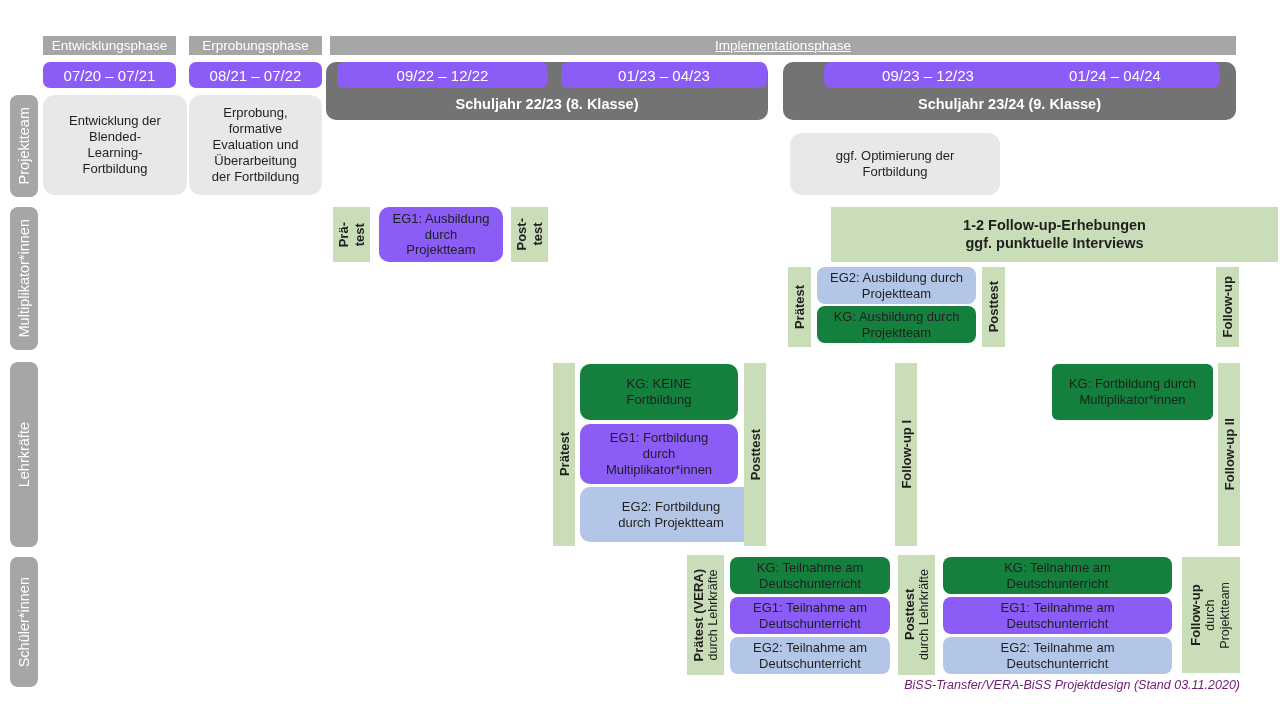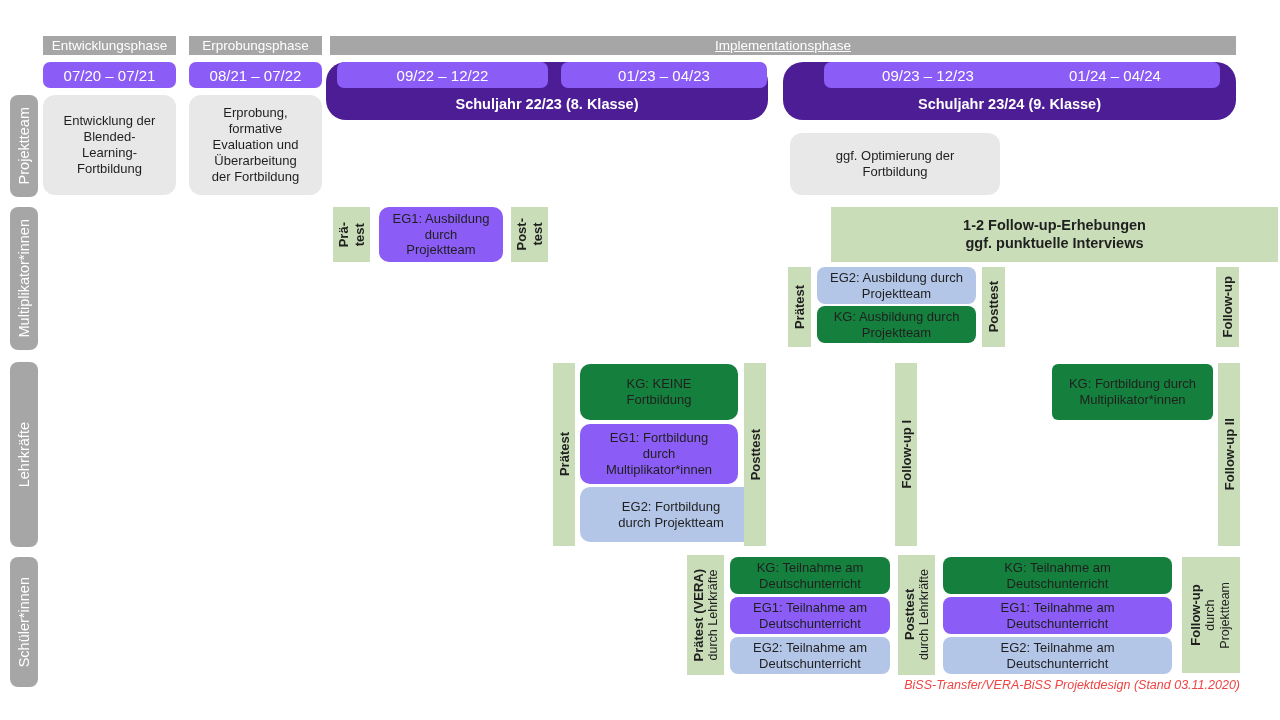--- a/index.html
+++ b/index.html
@@ -5,36 +5,36 @@
   html,body { margin:0; padding:0; background:#ffffff; }
   .canvas {
     position:relative; width:1280px; height:720px; background:#ffffff;
     font-family:"Liberation Sans", sans-serif; color:#1f1f1f; overflow:hidden;padding-left:46px;
   }
   .cell { position:absolute; box-sizing:border-box; display:flex;
           align-items:center; justify-content:center; text-align:center; }
   .pre  { white-space:pre-line; line-height:1.22; }
   .phase { background:#a6a6a6; color:#ffffff; font-size:13.5px; }
   .date  { background:#8b5cf6; color:#ffffff; font-size:15px; border-radius:7px; z-index:3; }
-  .year  { background:#4c1d95; border-radius:20px; color:#ffffff; font-weight:bold;
+  .year  { background:#737373; border-radius:10px; color:#ffffff; font-weight:bold;
            font-size:14.5px; align-items:flex-end; padding-bottom:8px; z-index:1; }
   .rowlabel { background:#a6a6a6; color:#ffffff; border-radius:8px; font-size:14.5px; }
   .graybox { background:#e9e8e8; border-radius:12px; font-size:13px; }
   .kg    { background:#15803d; font-size:13px; }
   .blue  { background:#8b5cf6; font-size:13px; }
   .lblue { background:#b4c6e7; font-size:13px; }
   .r8  { border-radius:8px; }
   .r10 { border-radius:10px; }
   .green { background:#c9ddb8; font-size:13px; }
   .vert { writing-mode:vertical-rl; transform:rotate(180deg); }
   .vert > span { display:block; }
   .bold { font-weight:bold; }
   .reg  { font-weight:normal; font-size:12.5px; }
   .bigbar { font-weight:bold; font-size:14.5px;margin-left:41px; }
-  .footer { position:absolute; font-style:italic; font-size:12.5px; color:#ef4444;
+  .footer { position:absolute; font-style:italic; font-size:12.5px; color:#701a75;
             text-align:right; }
 </style>
 </head>
 <body>
 
 <div class="canvas">
 
   <div class="cell phase" style="left:43px;top:36px;width:133px;height:19px;">Entwicklungsphase</div>
   <div class="cell phase" style="left:189px;top:36px;width:133px;height:19px;">Erprobungsphase</div>
   <div class="cell phase" style="left:330px;top:36px;width:906px;height:19px;text-decoration:underline;">Implementationsphase</div>
@@ -59,21 +59,21 @@
   <div class="cell rowlabel" style="left:10px;top:207px;width:28px;height:143px;">
     <span class="vert">Multiplikator*innen</span>
   </div>
   <div class="cell rowlabel" style="left:10px;top:362px;width:28px;height:185px;">
     <span class="vert">Lehrkräfte</span>
   </div>
   <div class="cell rowlabel" style="left:10px;top:557px;width:28px;height:130px;">
     <span class="vert">Schüler*innen</span>
   </div>
 
-  <div class="cell graybox pre" style="left:43px;top:95px;width:133px;height:100px;">Entwicklung der
+  <div class="cell graybox pre" style="left:43px;top:95px;width:144px;height:100px;">Entwicklung der
 Blended-
 Learning-
 Fortbildung</div>
   <div class="cell graybox pre" style="left:189px;top:95px;width:133px;height:100px;">Erprobung,
 formative
 Evaluation und
 Überarbeitung
 der Fortbildung</div>
   <div class="cell graybox pre" style="left:790px;top:133px;width:210px;height:62px;">ggf. Optimierung der
 Fortbildung</div>

